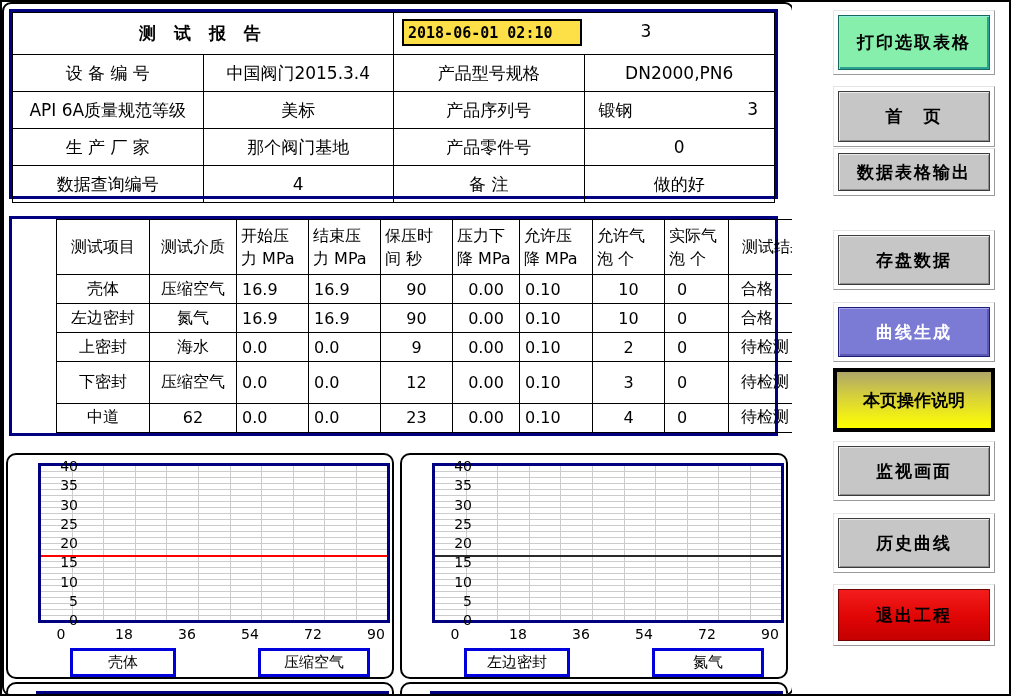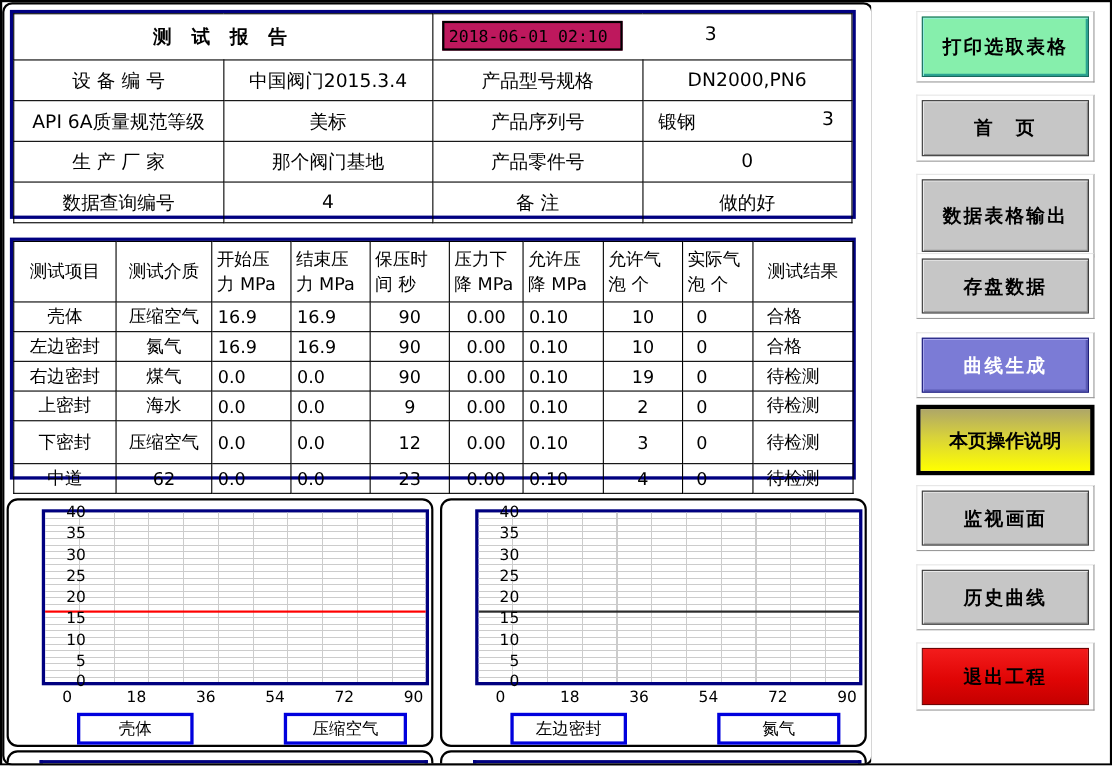--- a/index.html
+++ b/index.html
@@ -17,31 +17,31 @@
     border:2px solid #000;border-radius:9px;overflow:hidden;background:#fff;
   }
 
   
   .info-wrap{position:absolute;left:5px;top:5px;width:769px;height:190px;border:3px solid #000080;box-sizing:border-box;background:#fff;}
   table.info{border-collapse:collapse;width:100%;height:100%;table-layout:fixed;}
   table.info td{border:1px solid #000;padding:0;font-size:17px;color:#000;text-align:center;vertical-align:middle;overflow:hidden;white-space:nowrap;}
   td.rep-title{font-size:25px;font-weight:bold;letter-spacing:6px;}
   td.rep-head-right{position:relative;}
   .date-box{
-    position:absolute;left:8px;top:6px;width:164px;height:27px;border:2px solid #000;
-    font-family:"DejaVu Sans Mono",monospace;font-size:15px;font-weight:normal;
-    display:flex;align-items:center;padding-left:4px;box-sizing:border-box;background:#be185d;
+    position:absolute;left:8px;top:6px;width:180px;height:27px;border:2px solid #000;
+    font-family:"DejaVu Sans Mono",monospace;font-size:15px;font-weight:bold;
+    display:flex;align-items:center;padding-left:4px;box-sizing:border-box;background:#fde047;
   }
   .rep-num{position:absolute;left:232px;top:8px;width:40px;text-align:center;font-size:17px;}
   .iv-extra{float:right;padding-right:16px;}
   .iv-pad{padding-left:14px;float:left;}
   td.small-label{font-size:16px;letter-spacing:0;}
 
   
-  .test-wrap{position:absolute;left:5px;top:212px;width:769px;height:220px;border:3px solid #000080;box-sizing:border-box;background:#fff;}
+  .test-wrap{position:absolute;left:5px;top:212px;width:769px;height:220px;border:3px solid #000080;box-sizing:border-box;background:#fff;padding-left:44px;}
   table.test{border-collapse:collapse;width:100%;height:100%;table-layout:fixed;}
   table.test th,table.test td{border:1px solid #000;padding:0;font-size:16px;font-weight:normal;color:#000;vertical-align:middle;overflow:hidden;}
   table.test th{white-space:pre-line;line-height:1.45;text-align:left;padding-left:4px;}
   table.test th.c{text-align:center;padding-left:0;}
   table.test td{text-align:center;white-space:nowrap;}
   table.test td.al{text-align:left;padding-left:5px;}
   table.test td.al2{text-align:left;padding-left:12px;}
 
   
   .charts-row{position:absolute;left:0;top:449px;width:784px;height:228px;}
@@ -188,32 +188,20 @@
             <td class="al">16.9</td>
             <td class="al">16.9</td>
             <td>90</td>
             <td>0.00</td>
             <td class="al">0.10</td>
             <td>10</td>
             <td class="al2">0</td>
             <td class="al2">合格</td>
           </tr>
           <tr style="height: 27px;">
-            <td>右边密封</td>
-            <td>煤气</td>
-            <td class="al">0.0</td>
-            <td class="al">0.0</td>
-            <td>90</td>
-            <td>0.00</td>
-            <td class="al">0.10</td>
-            <td>19</td>
-            <td class="al2">0</td>
-            <td class="al2">待检测</td>
-          </tr>
-          <tr style="height: 27px;">
             <td>上密封</td>
             <td>海水</td>
             <td class="al">0.0</td>
             <td class="al">0.0</td>
             <td>9</td>
             <td>0.00</td>
             <td class="al">0.10</td>
             <td>2</td>
             <td class="al2">0</td>
             <td class="al2">待检测</td>
@@ -307,21 +295,21 @@
     <div class="sbtn cyan" style="top: 10px; height: 65px;">
       <div class="frame">
         <div class="face">打印选取表格</div>
       </div>
     </div>
     <div class="sbtn gray" style="top: 86px; height: 61px;">
       <div class="frame">
         <div class="face">首　页</div>
       </div>
     </div>
-    <div class="sbtn gray" style="top: 158px; height: 76px;">
+    <div class="sbtn gray" style="top: 148px; height: 48px;">
       <div class="frame">
         <div class="face">数据表格输出</div>
       </div>
     </div>
     <div class="sbtn gray" style="top: 230px; height: 60px;">
       <div class="frame">
         <div class="face">存盘数据</div>
       </div>
     </div>
     <div class="sbtn blue" style="top: 302px; height: 60px;">

